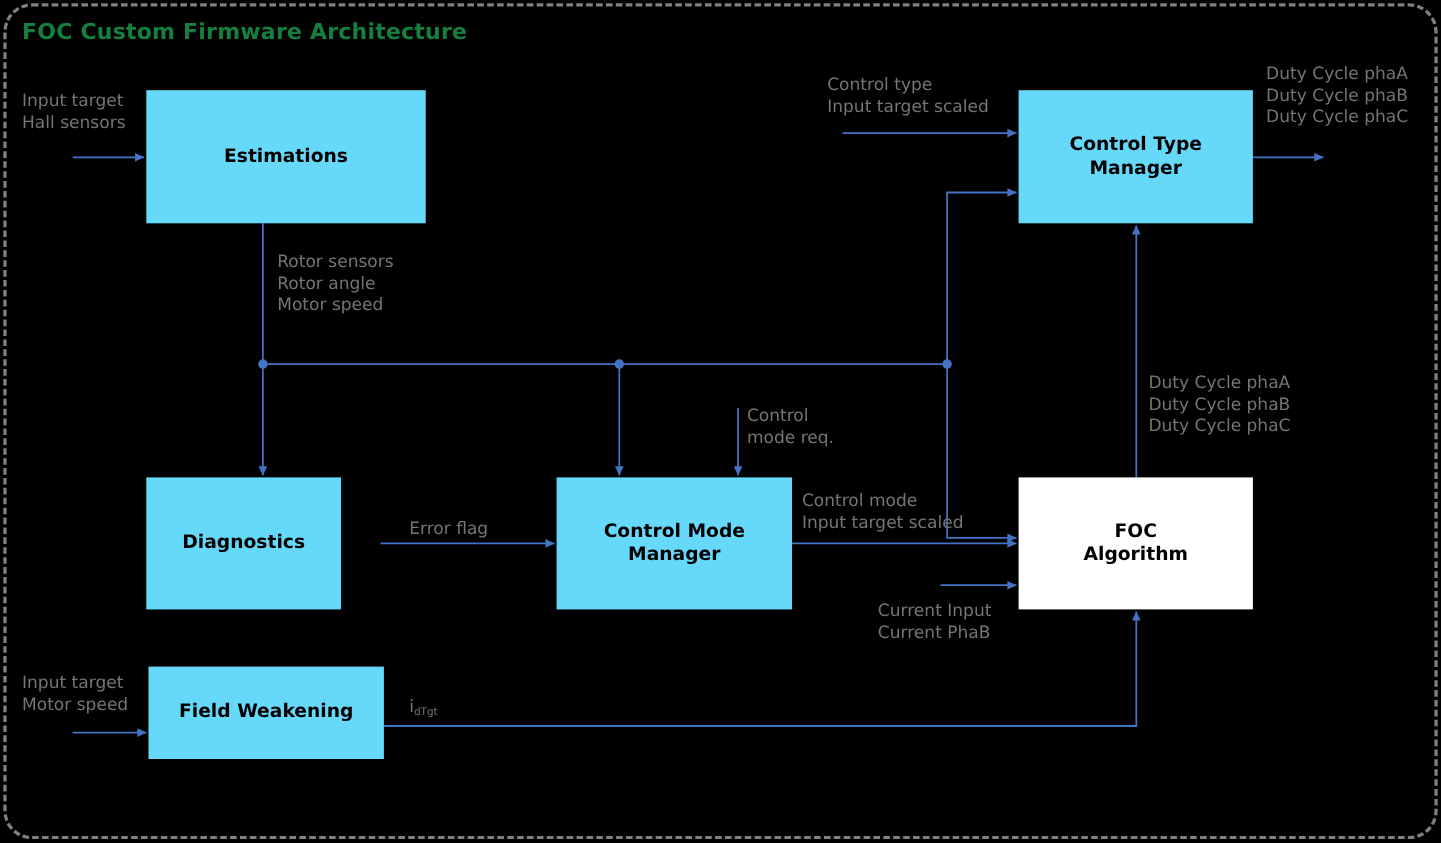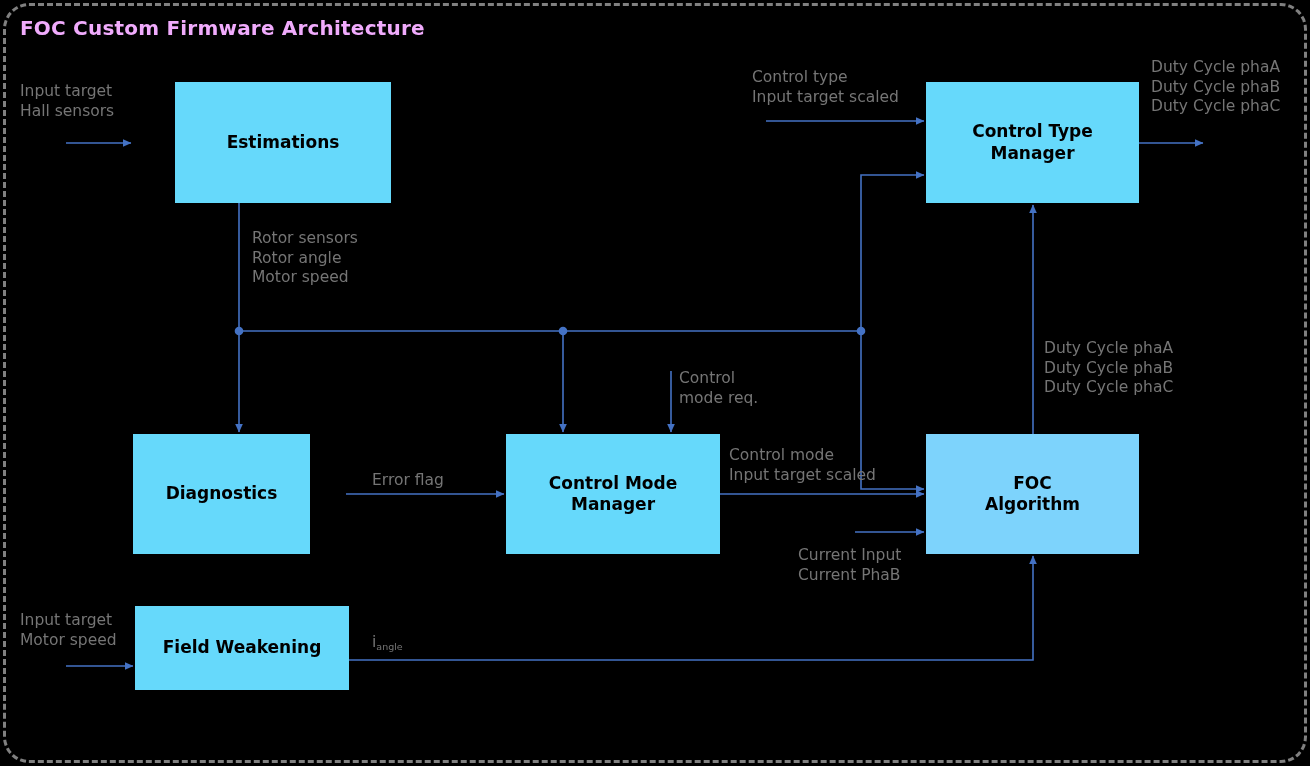--- a/index.html
+++ b/index.html
@@ -18,35 +18,35 @@
   #frame{
     position:absolute;left:3px;top:3px;
     width:1304px;height:760px;
     box-sizing:border-box;
     border:3px dashed #808080;
     border-radius:26px;
     pointer-events:none;
   }
   #title{
     position:absolute;left:20px;top:16px;
-    font-size:20px;font-weight:bold;color:#f0abfc;
+    font-size:20px;font-weight:bold;color:#15803d;
     letter-spacing:.2px;white-space:nowrap;
   }
   
   #wires{position:absolute;left:0;top:0;width:1310px;height:766px;}
 
   
   .block{
     position:absolute;box-sizing:border-box;
     display:flex;align-items:center;justify-content:center;
     text-align:center;color:#000000;
     font-size:17px;font-weight:bold;line-height:1.25;
   }
   .block.cyan{background:#66D9FB;}
-  .block.pink{background:#7dd3fc;}
+  .block.pink{background:#ffffff;}
 
   
   .lbl{
     position:absolute;color:#757575;
     font-size:15.5px;line-height:1.26;white-space:pre;
   }
   .lbl.sub{font-size:15.5px;}
   .lbl sub{font-size:9.5px;vertical-align:baseline;position:relative;top:3px;}
 </style>
 </head>
@@ -97,21 +97,21 @@
       <path d="M766,121 L924,121" marker-end="url(#ah)"></path>
 
       <path d="M1139,143 L1203,143" marker-end="url(#ah)"></path>
 
       <path d="M66,666 L133,666" marker-end="url(#ah)"></path>
 
       <path d="M349,660 L1033,660 L1033,556" marker-end="url(#ah)"></path>
     </g>
   </svg>
 
-  <div class="block cyan" style="left:133px;top:82px;width:216px;height:121px;margin-left:42px;">
+  <div class="block cyan" style="left:133px;top:82px;width:254px;height:121px;">
     <span>Estimations</span>
   </div>
 
   <div class="block cyan" style="left:926px;top:82px;width:213px;height:121px;">
     <span style="white-space: pre;">Control Type
 Manager</span>
   </div>
 
   <div class="block cyan" style="left:133px;top:434px;width:177px;height:120px;">
     <span>Diagnostics</span>
@@ -147,15 +147,15 @@
   <div class="lbl" style="left: 679px; top: 369px; white-space: pre;">Control
 mode req.</div>
   <div class="lbl" style="left:372px;top:471px;">Error flag</div>
   <div class="lbl" style="left: 729px; top: 446px; white-space: pre;">Control mode
 Input target scaled</div>
   <div class="lbl" style="left: 798px; top: 546px; white-space: pre;">Current Input
 Current PhaB</div>
   <div class="lbl" style="left: 20px; top: 611px; white-space: pre;">Input target
 Motor speed</div>
 
-  <div class="lbl sub" style="left:372px;top:633px;"><span>i</span><sub>angle</sub></div>
+  <div class="lbl sub" style="left:372px;top:633px;"><span>i</span><sub>dTgt</sub></div>
 
 </div>
 
 </body></html>

